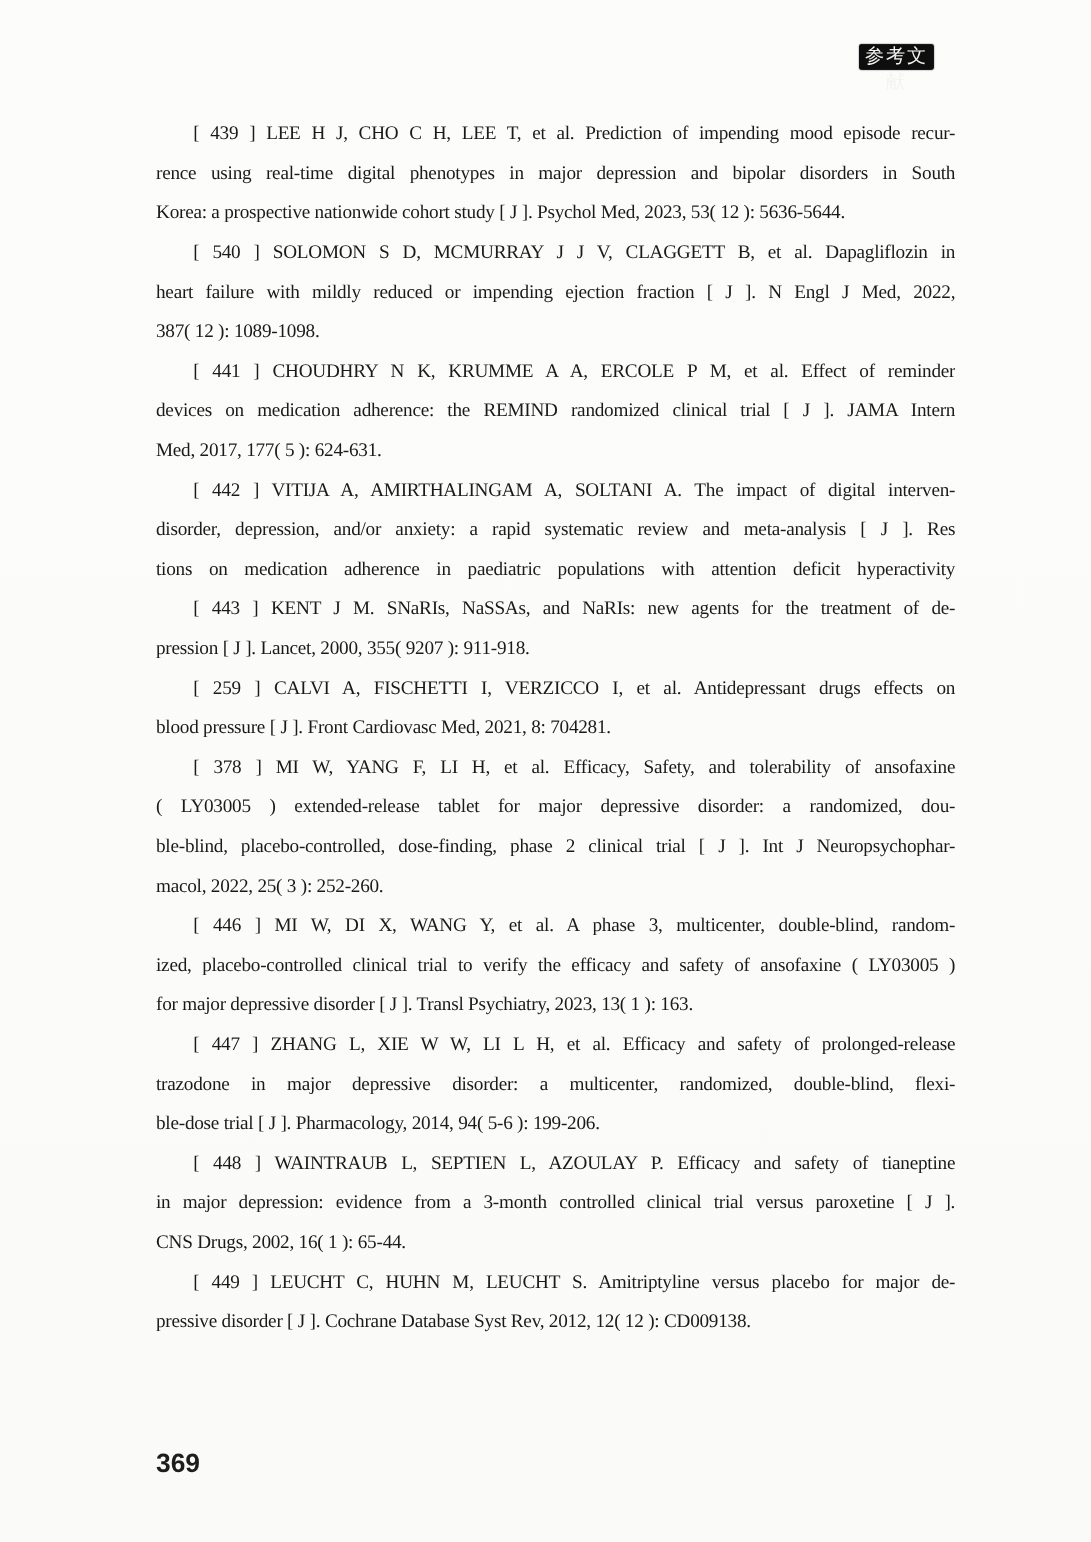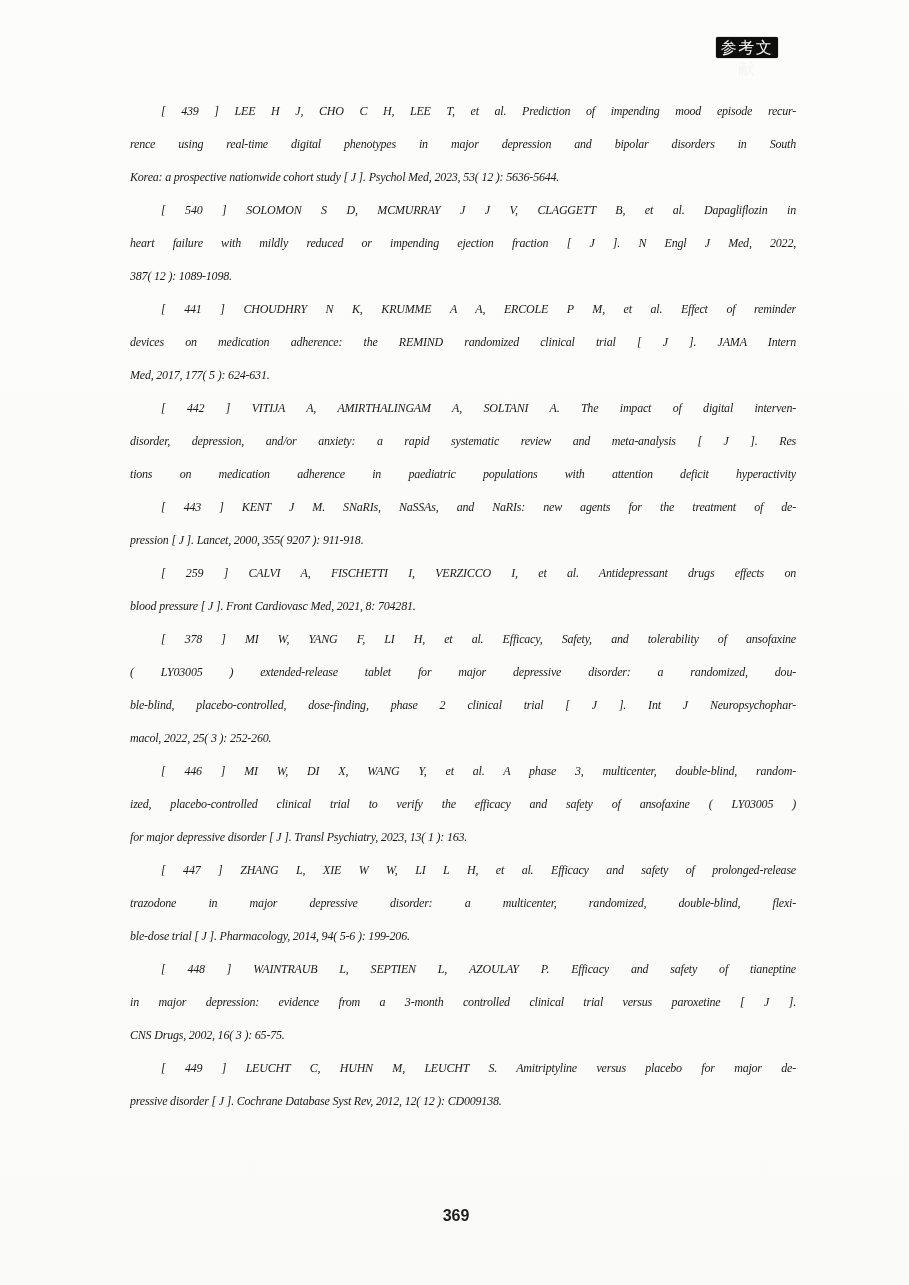--- a/index.html
+++ b/index.html
@@ -39,45 +39,44 @@
     left: 130px;
     top: 95px;
     width: 666px;
     font-family: "Liberation Serif", serif;
     color: #1a1a1a;
   }
   .ref {
     margin: 0;
   }
   .line {
-    font-size: 12px;
+    font-size: 16px;
     letter-spacing: -0.2px;
     line-height: 33px;
     height: 33px;
     overflow: hidden;
     text-align: justify;
     text-align-last: justify;
-    font-style: italic;
   }
   .line.first {
     text-indent: 31px;
   }
   .line.last {
     text-align-last: left;
   }
   .page-number {
     position: absolute;
     left: 130px;
     top: 1207px;
     width: 666px;
     box-sizing: border-box;
     padding-right: 14px;
-    text-align: center;
+    text-align: left;
     font-family: "Liberation Sans", sans-serif;
-    font-size: 16px;
+    font-size: 22px;
     font-weight: bold;
     color: #1d1d1d;
   }
 </style>
 </head>
 <body>
 
 <div class="page">
   <div class="ref-badge">参考文献</div>
 
@@ -122,21 +121,21 @@
         <div class="line last">for major depressive disorder [ J ]. Transl Psychiatry, 2023, 13( 1 ): 163.</div>
       </div>
       <div class="ref">
         <div class="line first">[ 447 ] ZHANG L, XIE W W, LI L H, et al. Efficacy and safety of prolonged-release</div>
         <div class="line">trazodone in major depressive disorder: a multicenter, randomized, double-blind, flexi-</div>
         <div class="line last">ble-dose trial [ J ]. Pharmacology, 2014, 94( 5-6 ): 199-206.</div>
       </div>
       <div class="ref">
         <div class="line first">[ 448 ] WAINTRAUB L, SEPTIEN L, AZOULAY P. Efficacy and safety of tianeptine</div>
         <div class="line">in major depression: evidence from a 3-month controlled clinical trial versus paroxetine [ J ].</div>
-        <div class="line last">CNS Drugs, 2002, 16( 3 ): 65-75.</div>
+        <div class="line last">CNS Drugs, 2002, 16( 1 ): 65-44.</div>
       </div>
       <div class="ref">
         <div class="line first">[ 449 ] LEUCHT C, HUHN M, LEUCHT S. Amitriptyline versus placebo for major de-</div>
         <div class="line last">pressive disorder [ J ]. Cochrane Database Syst Rev, 2012, 12( 12 ): CD009138.</div>
       </div>
     </div>
 
   <div class="page-number">369</div>
 </div>
 

